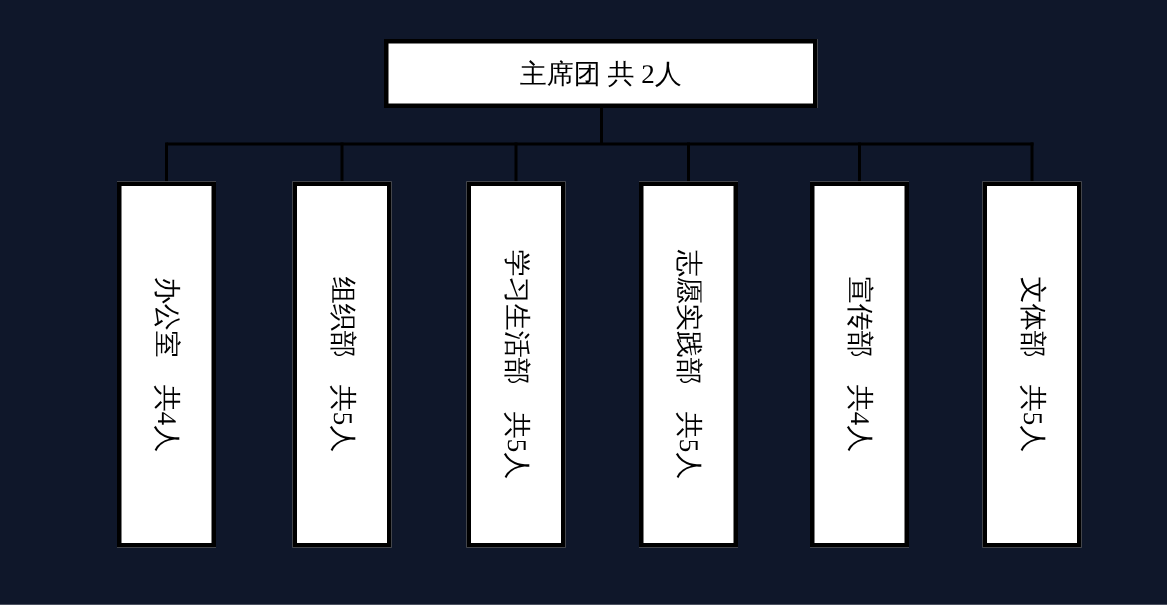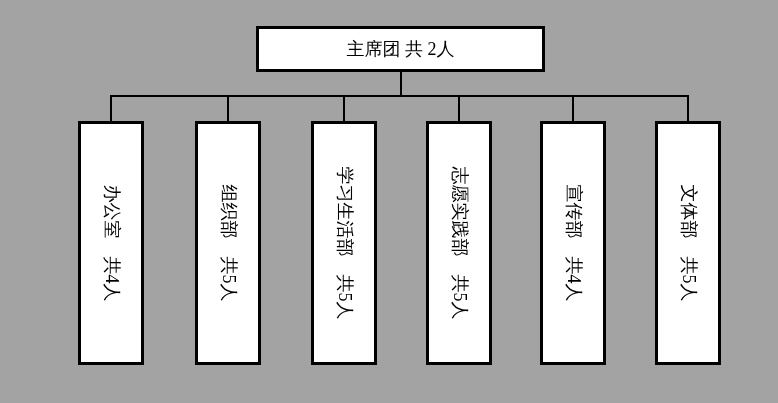--- a/index.html
+++ b/index.html
@@ -2,21 +2,21 @@
 <html><head>
 <meta charset="utf-8">
 <style>
   html, body { margin: 0; padding: 0; }
   body {
     width: 778px; height: 403px; overflow: hidden;
     background: #ffffff;
     font-family: "Liberation Serif", "DejaVu Serif", serif;
   }
   .canvas {
-    position: relative; width: 778px; height: 403px; background: #a3a3a3;
+    position: relative; width: 778px; height: 403px; background: #0f172a;
   }
   .box {
     position: absolute; box-sizing: border-box;
     border: 3px solid #000; background: #fff;
     display: flex; align-items: center; justify-content: center;
     color: #000;
   }
   .root-box {
     left: 256px; top: 26px; width: 289px; height: 46px;
     font-size: 18px;

